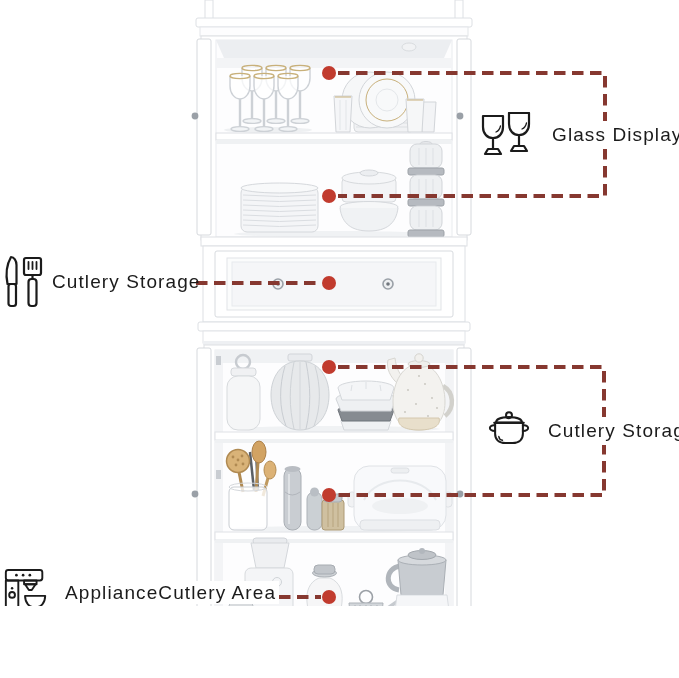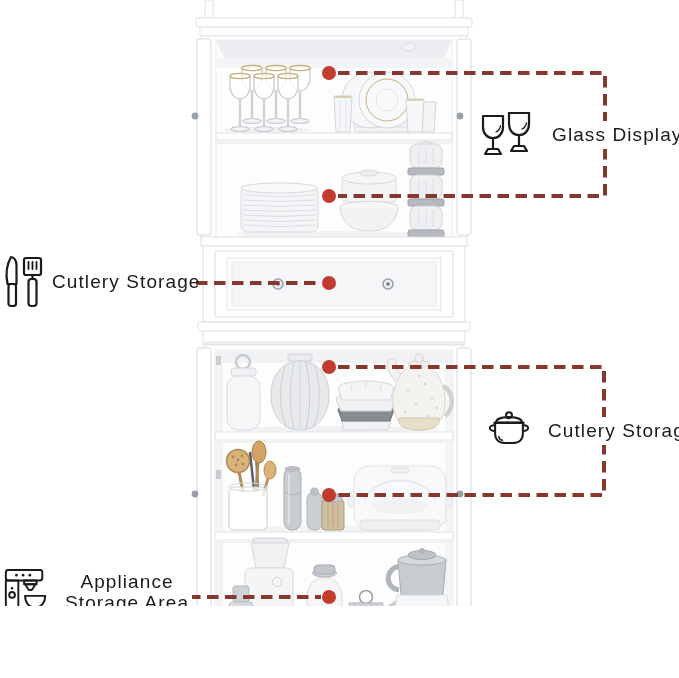--- a/index.html
+++ b/index.html
@@ -10,21 +10,21 @@
   .stage{position:relative;width:679px;height:606px;overflow:hidden;background:#ffffff;}
   svg.cabinet, svg.overlay{position:absolute;left:0;top:0;}
   .anno{position:absolute;display:flex;align-items:center;color:#1b1b1b;}
   .anno svg{display:block;flex:none;}
   .txt{
     font-size:19px;letter-spacing:1.1px;white-space:nowrap;color:#1b1b1b;
     font-weight:500;
   }
   .wbg{background:#ffffff;padding:3px 4px;}
   .stack{
-    display:flex;flex-direction:column;align-items:center;
+    display:flex;flex-direction:row;align-items:center;
     font-size:19px;letter-spacing:1.1px;line-height:21px;font-weight:500;
     background:#ffffff;padding:1px 3px;
   }
   #anno-glass{left:481px;top:112px;gap:15px;}
   #anno-cutlery-left{left:2px;top:255px;gap:8px;}
   #anno-cutlery-right{left:484px;top:408px;gap:10px;}
   #anno-appliance{left:2px;top:566px;gap:12px;}
 </style>
 </head>
 <body>
@@ -394,17 +394,17 @@
       <circle cx="10.5" cy="23" r="1.3" fill="#1b1b1b" stroke="none"></circle>
       <rect x="23" y="15" width="13" height="4"></rect>
       <path d="M24 19 L35 19 L31 25 H28 Z"></path>
       <path d="M24 31 H45 C45 38.5 40.5 43 34.5 43 C28.5 43 24 38.5 24 31 Z"></path>
       <rect x="4" y="45" width="41" height="6" rx="2"></rect>
       <rect x="8" y="51" width="7" height="3" fill="#1b1b1b" stroke="none"></rect>
       <rect x="31" y="51" width="7" height="3" fill="#1b1b1b" stroke="none"></rect>
     </svg>
     <span class="stack">
       <span>Appliance</span>
-      <span>Storage Area</span>
+      <span>Cutlery Area</span>
     </span>
   </div>
 
 </div>
 
 </body></html>

